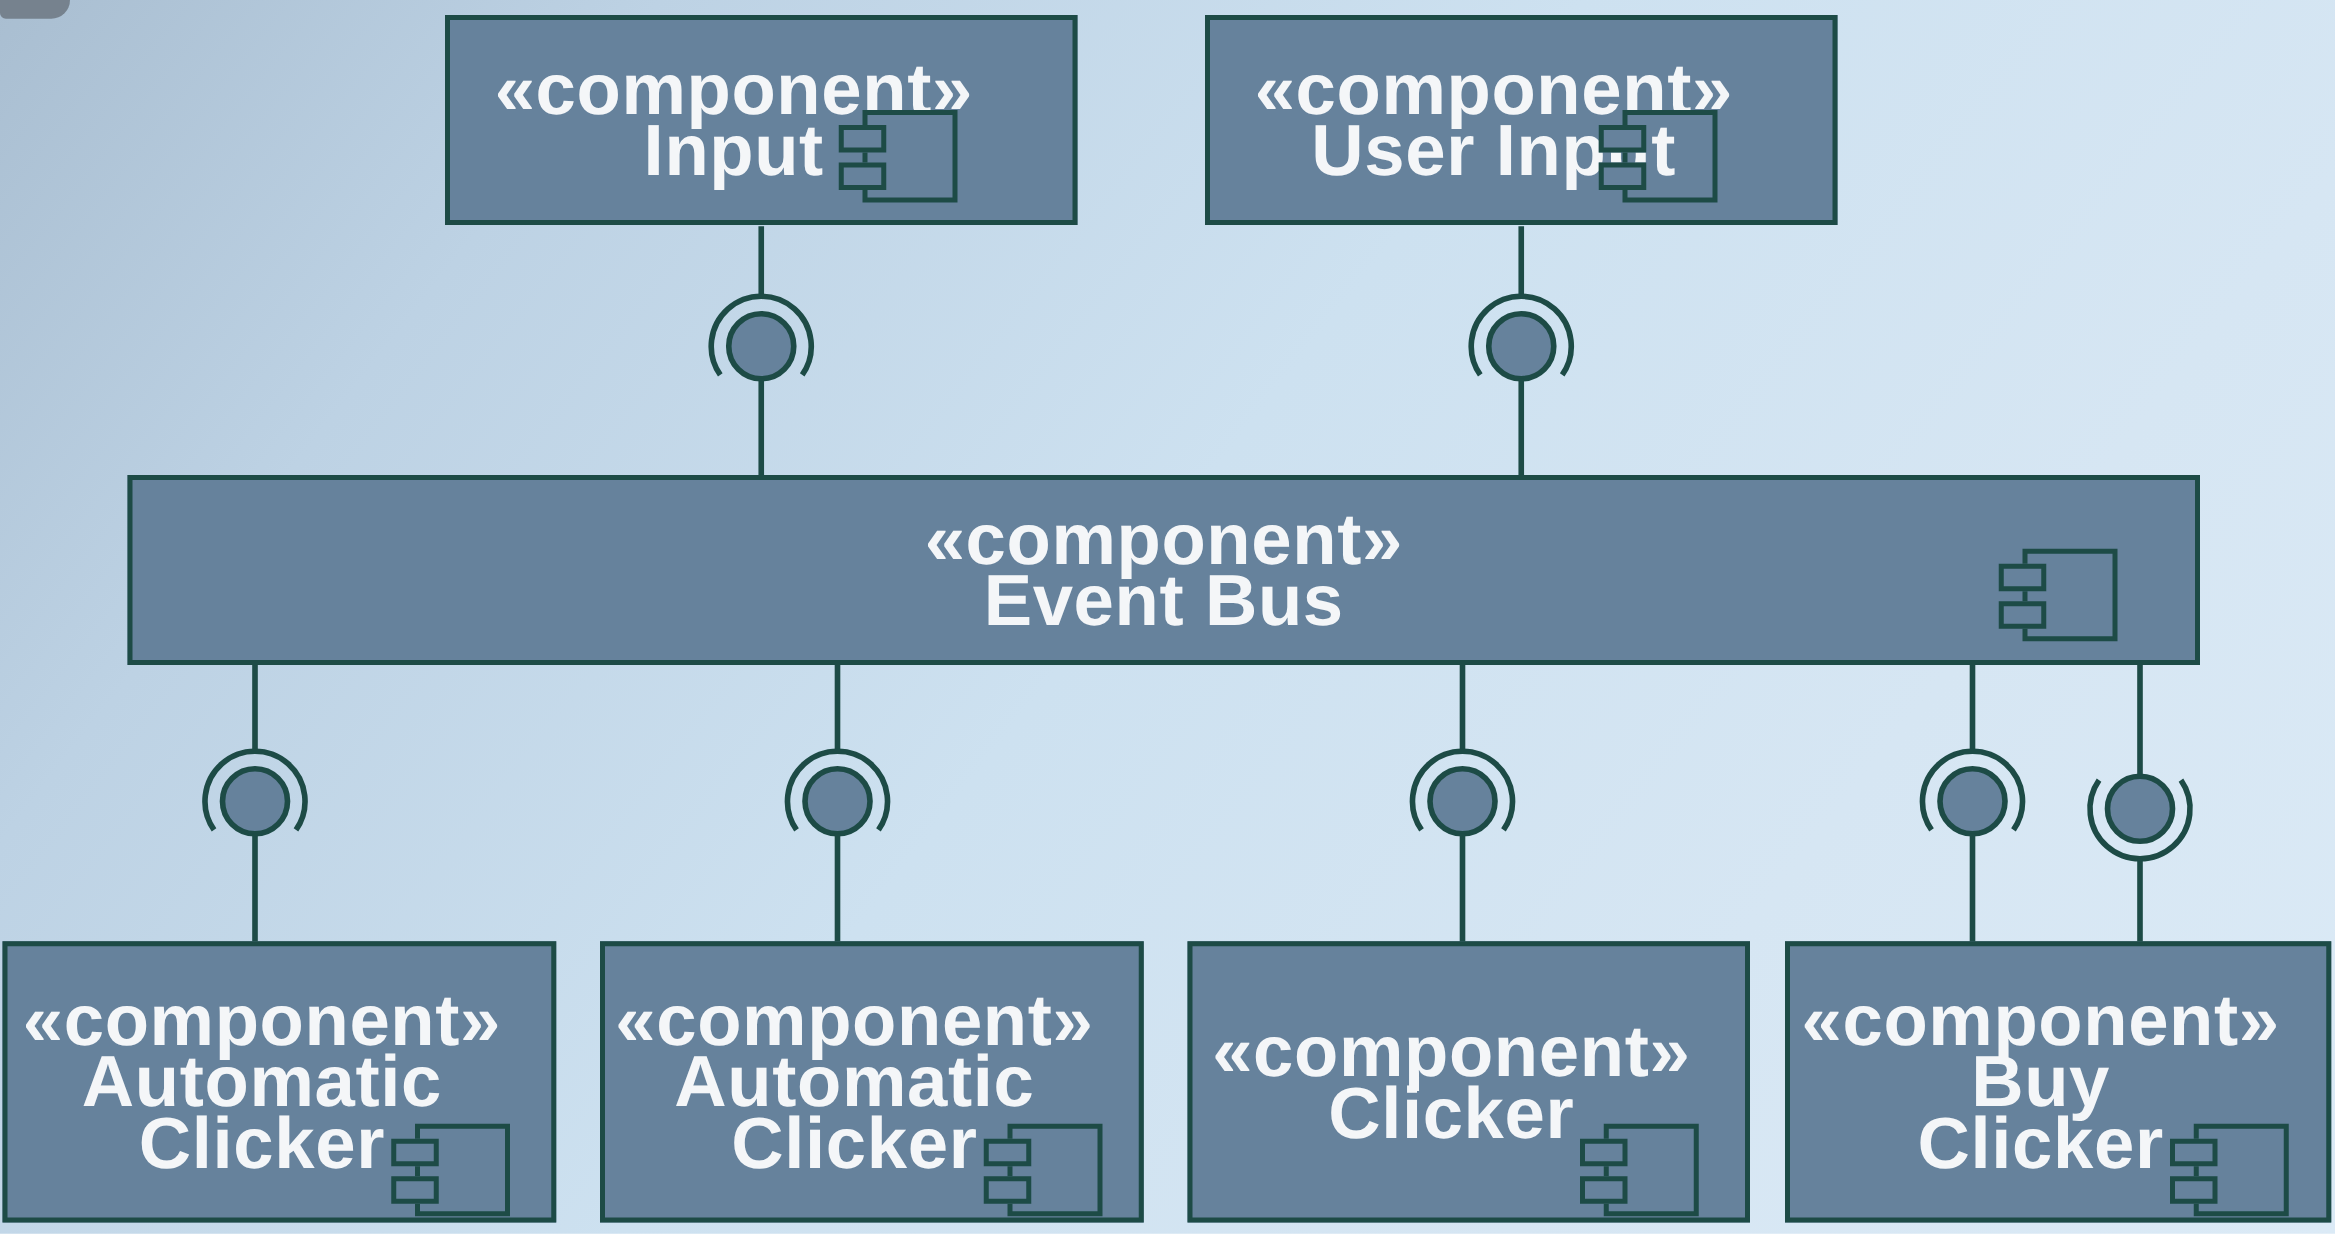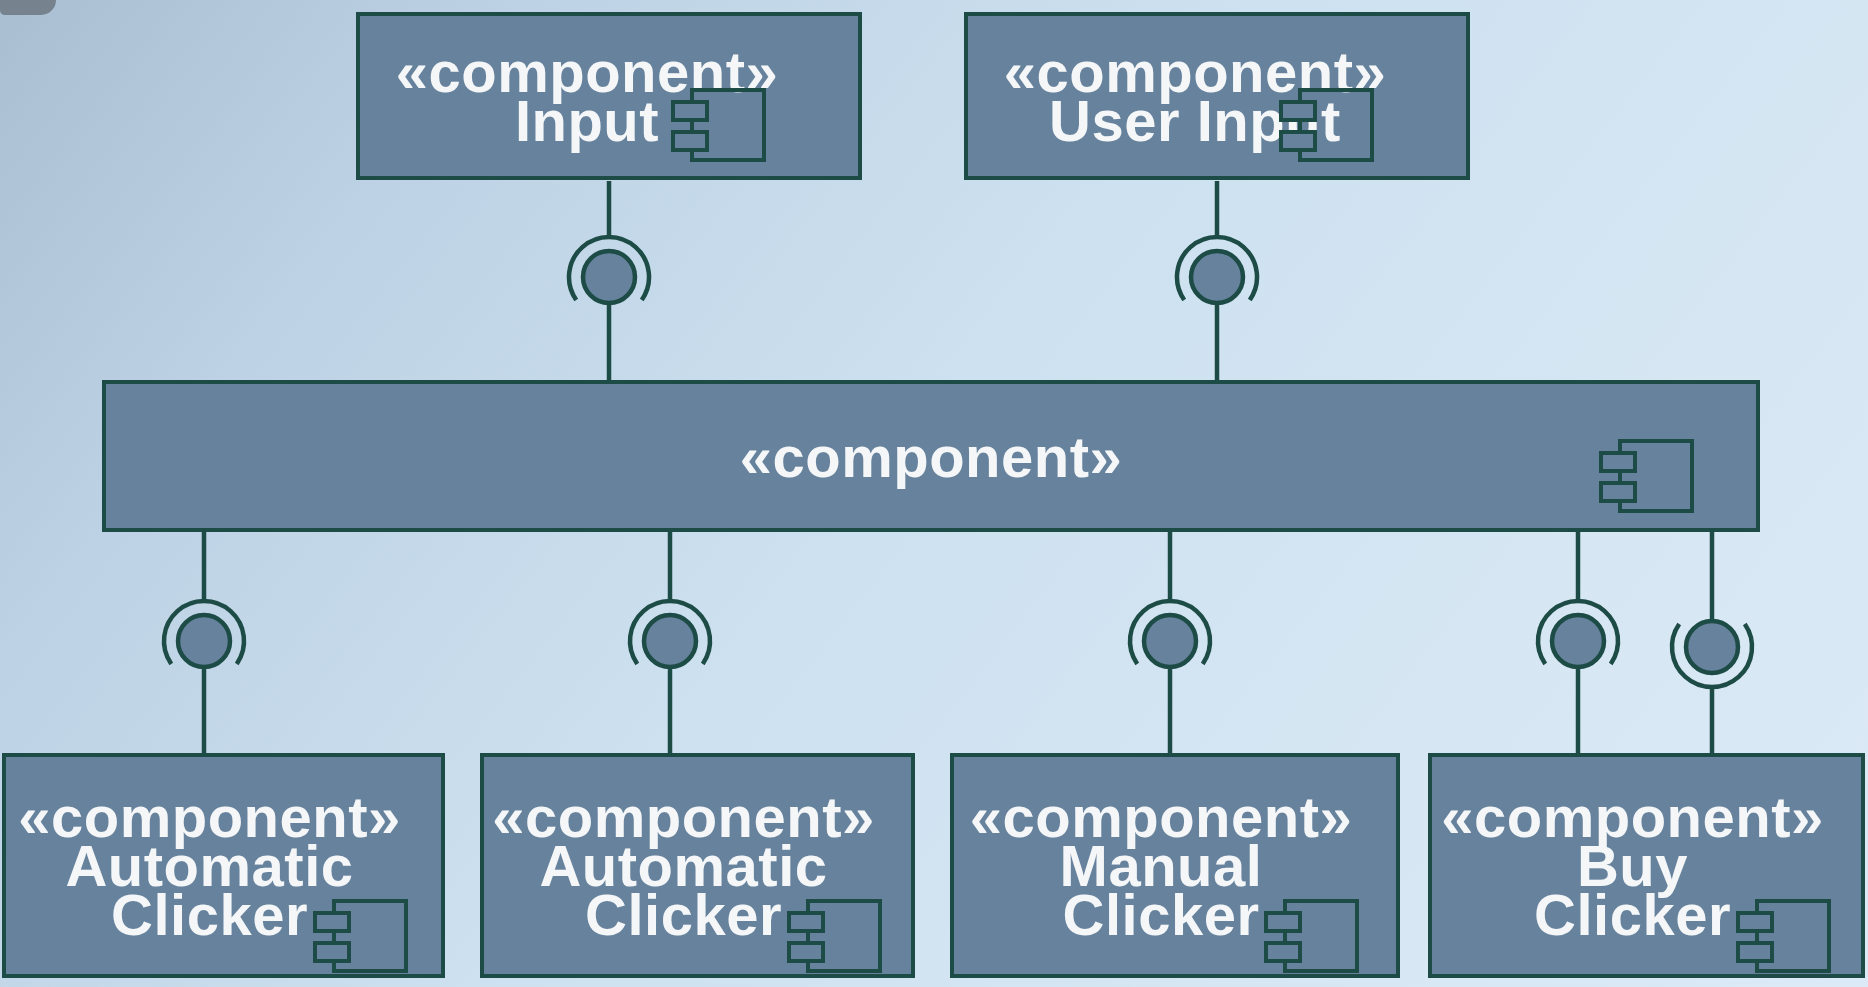--- a/index.html
+++ b/index.html
@@ -115,20 +115,21 @@
     </div>
     <div class="uml-icon" style="left:calc(50% + 81px);top:72px">
       <span class="tab t1"></span>
       <span class="tab t2"></span>
     </div>
   </div>
 
   <div class="comp-box" style="left:102px;top:380px;width:1658px;height:152px">
     <div class="label">
       <div>«component»</div>
+      <div>Event Bus</div>
     </div>
     <div class="uml-icon" style="right:62px;top:55px">
       <span class="tab t1"></span>
       <span class="tab t2"></span>
     </div>
   </div>
 
   <div class="comp-box" style="left:2px;top:753px;width:443px;height:225px">
     <div class="label shift14">
       <div>«component»</div>
@@ -149,21 +150,20 @@
     </div>
     <div class="uml-icon" style="left:calc(50% + 108px);top:142px">
       <span class="tab t1"></span>
       <span class="tab t2"></span>
     </div>
   </div>
 
   <div class="comp-box" style="left:950px;top:753px;width:450px;height:225px">
     <div class="label shift14">
       <div>«component»</div>
-      <div>Manual</div>
       <div>Clicker</div>
     </div>
     <div class="uml-icon" style="left:calc(50% + 108px);top:142px">
       <span class="tab t1"></span>
       <span class="tab t2"></span>
     </div>
   </div>
 
   <div class="comp-box" style="left:1428px;top:753px;width:437px;height:225px">
     <div class="label shift14">

